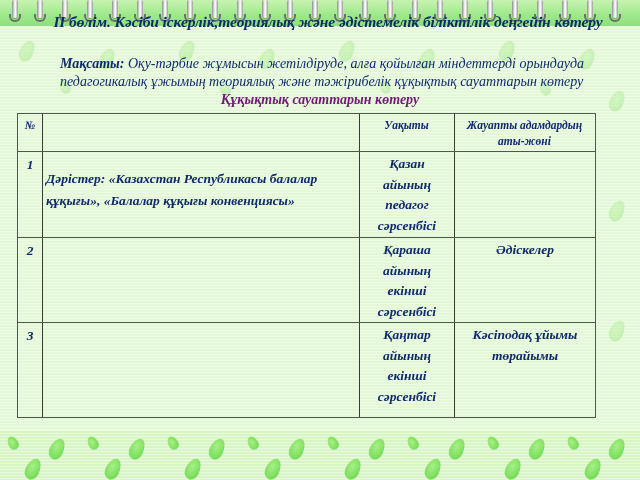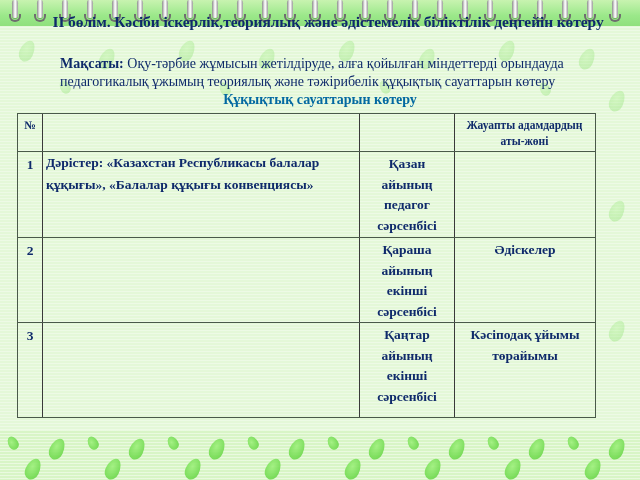--- a/index.html
+++ b/index.html
@@ -3,21 +3,21 @@
 <meta charset="utf-8">
 <style>
   html, body { margin: 0; padding: 0; }
   body {
     width: 640px; height: 480px; overflow: hidden; position: relative;
     font-family: "Liberation Serif", "DejaVu Serif", serif;
     background:
       repeating-linear-gradient(180deg, rgba(255,255,255,0.35) 0 1px, rgba(255,255,255,0) 1px 3px),
       #e4f8d8;
   }
-  .slide { position: absolute; inset: 0; }
+  .slide { position: absolute; inset: 0; font-style: italic; }
 
   
   .top-band {
     position: absolute; left: 0; top: 0; width: 640px; height: 26px;
     background: linear-gradient(180deg, #c8f3b0 0%, #9be88a 60%, #8fe07c 100%);
   }
   .rings { position: absolute; left: 0; top: 0; width: 640px; height: 26px; }
   .ring {
     position: absolute; top: 0; width: 6px; height: 18px;
     border-radius: 3px 3px 4px 4px;
@@ -54,21 +54,21 @@
     text-align: center; color: #0f2a6b; font-weight: bold; font-size: 15.5px; line-height: 19px;
     letter-spacing: -0.1px;
   }
   .goal {
     position: absolute; left: 60px; top: 55px; width: 540px; color: #0f2a6b;
     font-size: 14px; line-height: 18px;
   }
   .goal .label { font-weight: bold; }
   .subtitle {
     position: absolute; left: 0; top: 91px; width: 640px; text-align: center;
-    color: #0369a1; font-weight: bold; font-size: 14px; line-height: 18px;
+    color: #701a75; font-weight: bold; font-size: 14px; line-height: 18px;
   }
 
   
   .tbl {
     position: absolute; left: 17px; top: 113px; width: 579px; height: 305px;
     border: 1.5px solid #4a5a4a; box-sizing: border-box;
   }
   .vline { position: absolute; top: 0; bottom: 0; width: 0; border-left: 1.5px solid #3a3a3a; }
   .hline { position: absolute; left: 0; right: 0; height: 0; border-top: 1.5px solid #4a5a4a; }
 
@@ -169,24 +169,25 @@
 
     <div class="vline" style="left:24px"></div>
     <div class="vline" style="left:341px;top:0"></div>
     <div class="vline" style="left:436px"></div>
 
     <div class="hline" style="top:37px"></div>
     <div class="hline" style="top:123px"></div>
     <div class="hline" style="top:208px"></div>
 
     <div class="cell hdr" style="left:0;top:3px;width:24px">№</div>
+    <div class="cell hdr" style="left:341px;top:3px;width:95px">Уақыты</div>
     <div class="cell hdr" style="left:436px;top:3px;width:141px;padding:0 2px">Жауапты адамдардың аты-жөні</div>
 
     <div class="cell num" style="left:0;top:40px;width:24px;line-height:22px">1</div>
-    <div class="cell body-txt" style="left:28px;top:38px;width:312px"> Дәрістер: «Казахстан Республикасы балалар құқығы», «Балалар құқығы конвенциясы»</div>
+    <div class="cell body-txt" style="left:28px;top:54px;width:312px"> Дәрістер: «Казахстан Республикасы балалар құқығы», «Балалар құқығы конвенциясы»</div>
     <div class="cell body-txt center" style="left:356px;top:40px;width:66px;line-height:20.5px">Қазан айының педагог сәрсенбісі</div>
 
     <div class="cell num" style="left:0;top:126px;width:24px;line-height:22px">2</div>
     <div class="cell body-txt center" style="left:350px;top:126px;width:78px;line-height:20.5px">Қараша айының екінші сәрсенбісі</div>
     <div class="cell body-txt center" style="left:440px;top:126px;width:134px;line-height:20.5px">Әдіскелер</div>
 
     <div class="cell num" style="left:0;top:211px;width:24px;line-height:22px">3</div>
     <div class="cell body-txt center" style="left:350px;top:211px;width:78px;line-height:20.5px">Қаңтар айының екінші сәрсенбісі</div>
     <div class="cell body-txt center" style="left:440px;top:211px;width:134px;line-height:20.5px">Кәсіподақ ұйымы төрайымы</div>
   </div>

